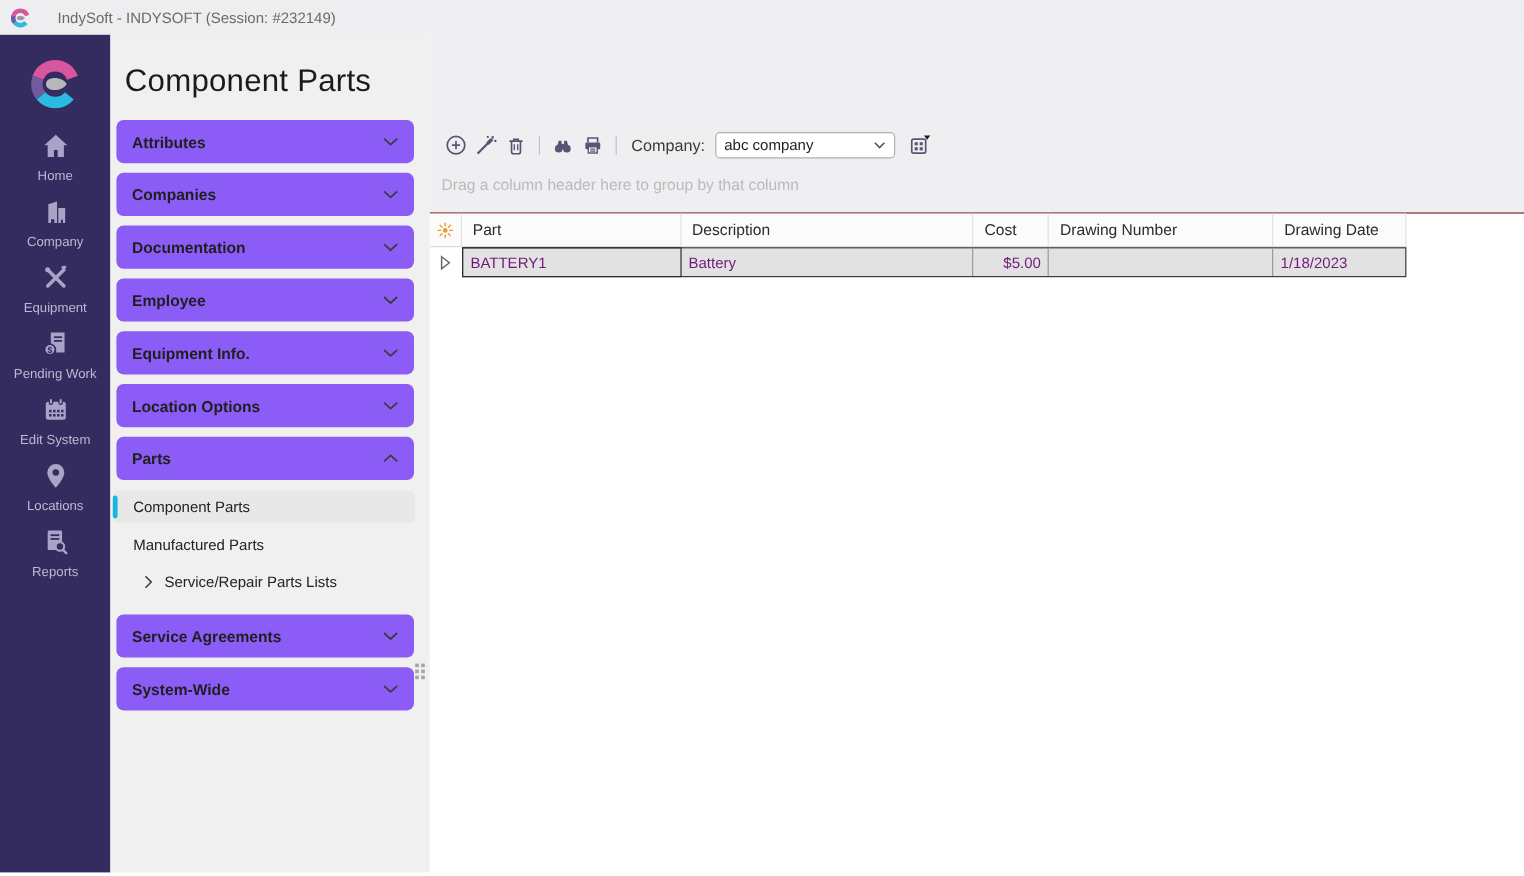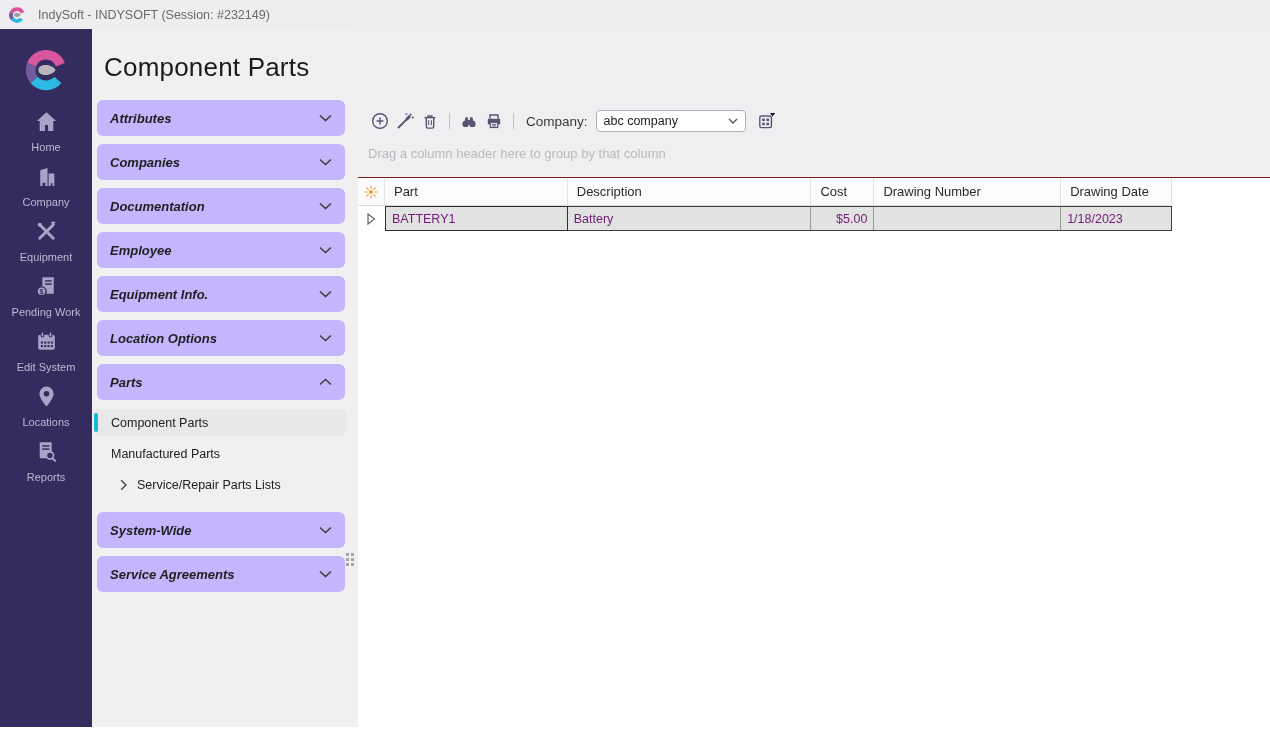--- a/index.html
+++ b/index.html
@@ -1,21 +1,21 @@
 <!DOCTYPE html>
 <html><head>
 <meta charset="utf-8">
 <style>
   * { box-sizing: border-box; margin: 0; padding: 0; }
   html,body { width:1270px; height:730px; overflow:hidden; background:#fff;
     font-family:"Liberation Sans", sans-serif; }
 
   
   .titlebar { height:29px; background:#eeeef0; display:flex; align-items:center;
-    padding-left:8px; gap:12px;text-align:right; }
+    padding-left:8px; gap:22px;text-align:right; }
   .titlebar .title { font-size:12.5px; color:#6a6a6a; }
 
   
   .app { display:flex; height:698px; }
 
   
   .sidebar { width:92px; background:#342c5e; display:flex; flex-direction:column;
     align-items:center; flex-shrink:0; }
   .logo { margin-top:18px; width:46px; height:46px; }
   .nav { margin-top:8px; width:100%; }
@@ -27,22 +27,22 @@
   .nav-item .nav-label { font-size:11px; color:#bdb8d4; margin-top:0px; white-space:nowrap; }
   .nav-item.active .icon-wrap { background:#565073; }
   .nav-item.active .icon-wrap svg { color:#ddd9ea; }
   .nav-item.active .nav-label { color:#ffffff; font-weight:bold; }
 
   
   .panel { width:266px; background:#f1f0f1; flex-shrink:0; position:relative; }
   .page-title { font-size:26px; line-height:30px; color:#1b1b1b; margin:23px 0 0 12px;
     font-weight:400; letter-spacing:0.2px; }
   .accordion { margin-top:18px; }
-  .acc-header { height:36px; width:248px; margin:0 0 8px 5px; background:#c4b5fd;
-    border-radius:6px; display:flex; align-items:center; padding:0 13px; cursor:pointer;font-style:italic; }
+  .acc-header { height:36px; width:248px; margin:0 0 8px 5px; background:#8b5cf6;
+    border-radius:6px; display:flex; align-items:center; padding:0 13px; cursor:pointer; }
   .acc-header .acc-label { font-size:13px; font-weight:bold; color:#1f1f1f; }
   .acc-header .chev { margin-left:auto; display:flex; }
   .acc-children { margin:9px 0 14px 2px; }
   .acc-child { position:relative; height:27px; width:252px; margin-bottom:4px;
     display:flex; align-items:center; padding-left:17px; font-size:12.5px;
     color:#222; border-radius:5px; cursor:pointer; }
   .acc-child.selected { background:#e9e8e9; }
   .acc-child.selected::before { content:""; position:absolute; left:0; top:4px;
     bottom:4px; width:4px; border-radius:2px; background:#18b7dc; }
   .acc-child.nested { padding-left:26px; gap:9px; }
@@ -267,29 +267,29 @@
         <div class="acc-child nested">
           <span style="display:flex">
               <svg width="8" height="12" viewBox="0 0 8 12">
                 <path d="M1.2 1.2l4.8 4.8-4.8 4.8" stroke="#444" stroke-width="1.4" fill="none"></path>
               </svg>
             </span>
           <span>Service/Repair Parts Lists</span>
         </div>
       </div>
       <div class="acc-header">
+        <span class="acc-label">Service Agreements</span>
+        <span class="chev">
+            <svg width="13" height="8" viewBox="0 0 13 8">
+              <path d="M1 1.5l5.5 5 5.5-5" stroke="#3c3c3c" stroke-width="1.5" fill="none"></path>
+            </svg>
+          </span>
+      </div>
+      <div class="acc-header">
         <span class="acc-label">System-Wide</span>
-        <span class="chev">
-            <svg width="13" height="8" viewBox="0 0 13 8">
-              <path d="M1 1.5l5.5 5 5.5-5" stroke="#3c3c3c" stroke-width="1.5" fill="none"></path>
-            </svg>
-          </span>
-      </div>
-      <div class="acc-header">
-        <span class="acc-label">Service Agreements</span>
         <span class="chev">
             <svg width="13" height="8" viewBox="0 0 13 8">
               <path d="M1 1.5l5.5 5 5.5-5" stroke="#3c3c3c" stroke-width="1.5" fill="none"></path>
             </svg>
           </span>
       </div>
     </div>
     <div class="splitter-handle">
       <i></i>
         <i></i>

